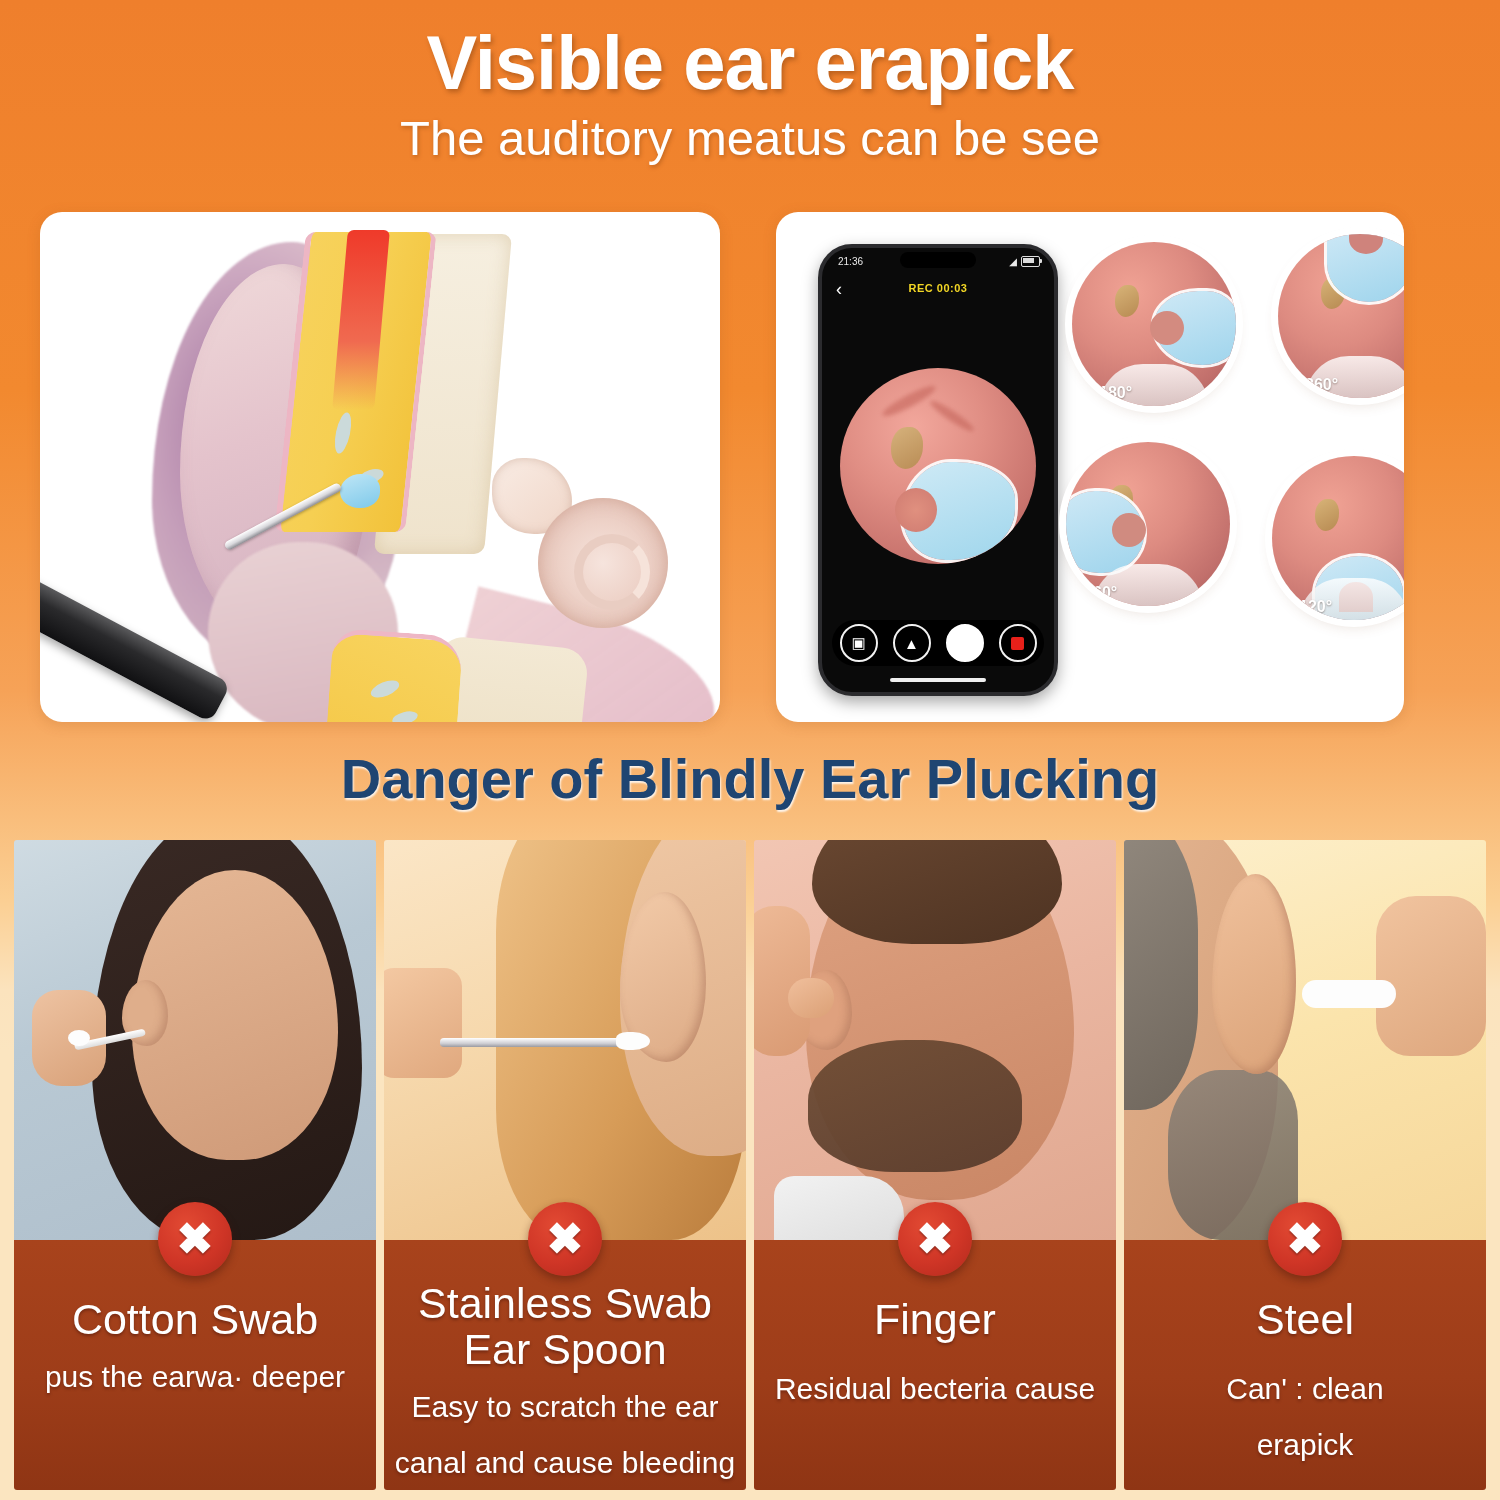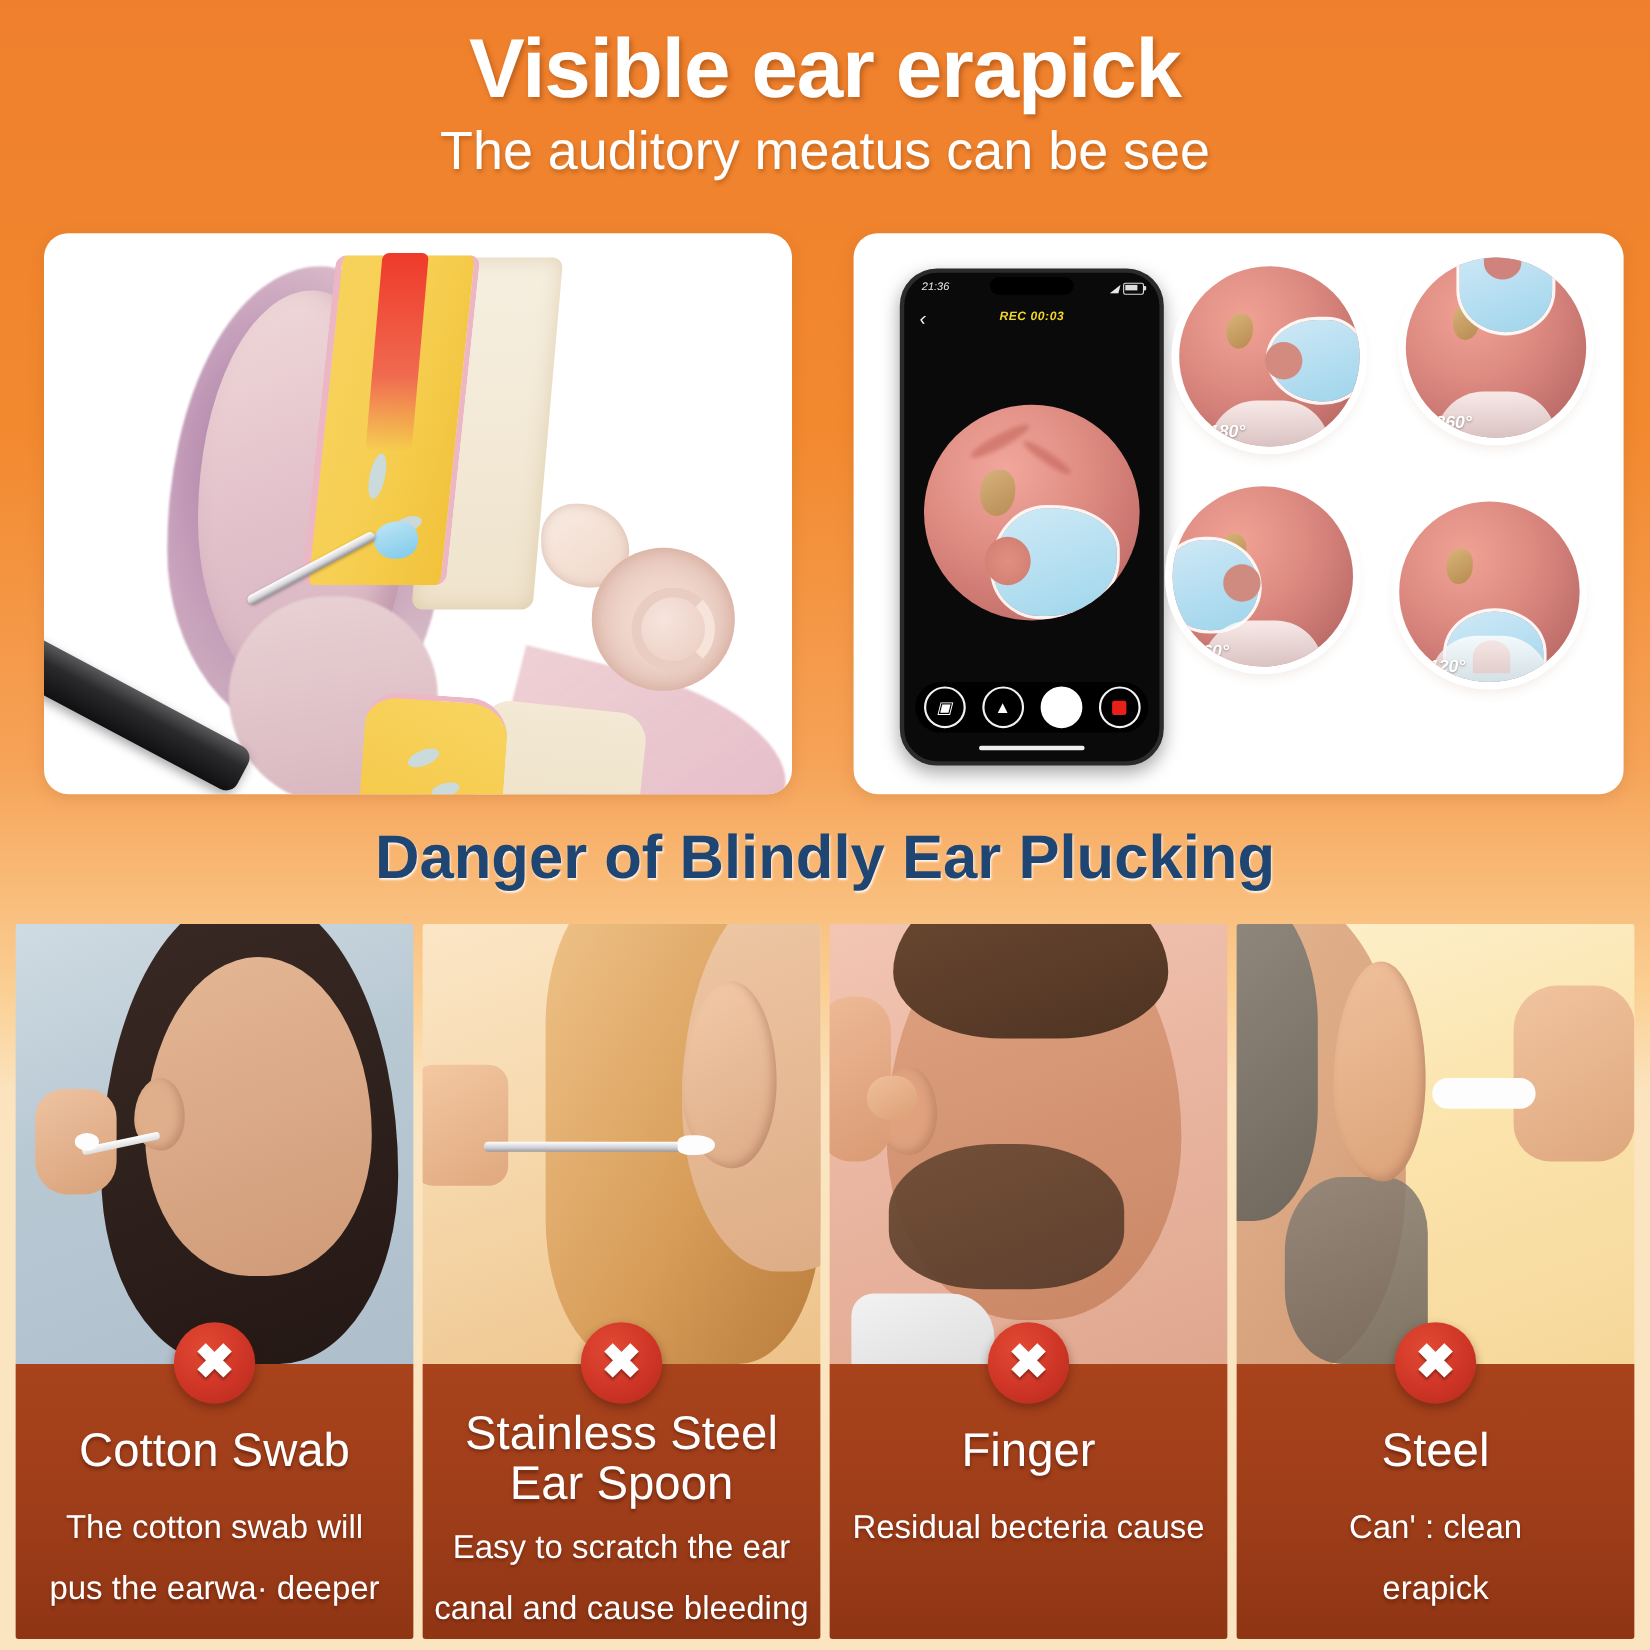--- a/index.html
+++ b/index.html
@@ -27,21 +27,21 @@
     font-size:49px;line-height:56px;font-weight:normal;color:#ffffff;
     text-shadow:1px 2px 4px rgba(120,55,10,.40);
   }
   
   .cards{position:absolute;left:40px;top:212px;width:1420px;height:510px;}
   .card{
     position:absolute;top:0;height:510px;background:#fff;border-radius:22px;
     box-shadow:0 3px 14px rgba(150,80,20,.18);overflow:hidden;
   }
   .card-left{left:0;width:680px;}
-  .card-right{left:736px;width:700px;font-style:italic;}
+  .card-right{left:736px;width:628px;}
 
   
   .anat{position:absolute;inset:0;}
   .ear-outer{
     position:absolute;left:112px;top:30px;width:250px;height:430px;border-radius:56% 44% 48% 52%/60% 58% 42% 40%;
     background:
       radial-gradient(ellipse at 35% 40%, rgba(120,60,130,.55) 0%, rgba(170,120,170,.35) 42%, rgba(238,214,216,.15) 70%, rgba(255,255,255,0) 85%),
       linear-gradient(150deg,#e8cfd4 0%,#d9b9c6 40%,#c9a8bb 75%,#e9d6d9 100%);
     filter:blur(1.2px);
   }
@@ -352,39 +352,38 @@
         <div class="ear" style="left:108px;top:140px;width:46px;height:66px;background:#dfae8b;"></div>
         <div class="finger" style="left:18px;top:150px;width:74px;height:96px;background:linear-gradient(150deg,#eec3a2,#d8a179);border-radius:26px 26px 30px 30px;"></div>
         <div class="swabstick" style="left:60px;top:196px;width:72px;transform:rotate(-12deg);"></div>
         <div class="swabtip" style="left:54px;top:190px;width:22px;height:16px;"></div>
       </div>
       <div class="caption">
         <span class="xbadge">
             <b>✖</b>
           </span>
         <p class="cap-title">Cotton Swab</p>
-        <p class="cap-text">The cotton swab will</p>
         <p class="cap-text tight">pus the earwa· deeper</p>
       </div>
     </div>
 
     <div class="tile">
       <div class="photo p2">
         <div class="hair" style="left:112px;top:-40px;width:250px;height:440px;background:linear-gradient(120deg,#f0c48a,#d79c58 60%,#b97c3c);border-radius:30% 40% 30% 30%;"></div>
         <div class="head" style="left:236px;top:-34px;width:190px;height:350px;background:linear-gradient(160deg,#f0c9a6,#dcab84);"></div>
         <div class="ear" style="left:236px;top:52px;width:86px;height:170px;background:linear-gradient(150deg,#f2caa8,#ddab86);"></div>
         <div class="finger" style="left:-8px;top:128px;width:86px;height:110px;background:linear-gradient(150deg,#f4c9a3,#e0a87e);"></div>
         <div class="swabstick" style="left:56px;top:198px;width:196px;height:9px;background:linear-gradient(180deg,#ffffff,#cfcfd4 60%,#9a9aa0);"></div>
         <div class="swabtip" style="left:232px;top:192px;width:34px;height:18px;border-radius:40% 60% 60% 40%;"></div>
       </div>
       <div class="caption">
         <span class="xbadge">
             <b>✖</b>
           </span>
-        <p class="cap-title two">Stainless Steel</p>
+        <p class="cap-title two">Stainless Swab</p>
         <p class="cap-title" style="padding-top:0">Ear Spoon</p>
         <p class="cap-text tight">Easy to scratch the ear</p>
         <p class="cap-text tight">canal and cause bleeding</p>
       </div>
     </div>
 
     <div class="tile">
       <div class="photo p3">
         <div class="head" style="left:52px;top:-18px;width:268px;height:378px;background:linear-gradient(160deg,#e0a483,#c98665);"></div>
         <div class="hair" style="left:58px;top:-46px;width:250px;height:150px;background:linear-gradient(160deg,#6d4a33,#4e3322);"></div>

